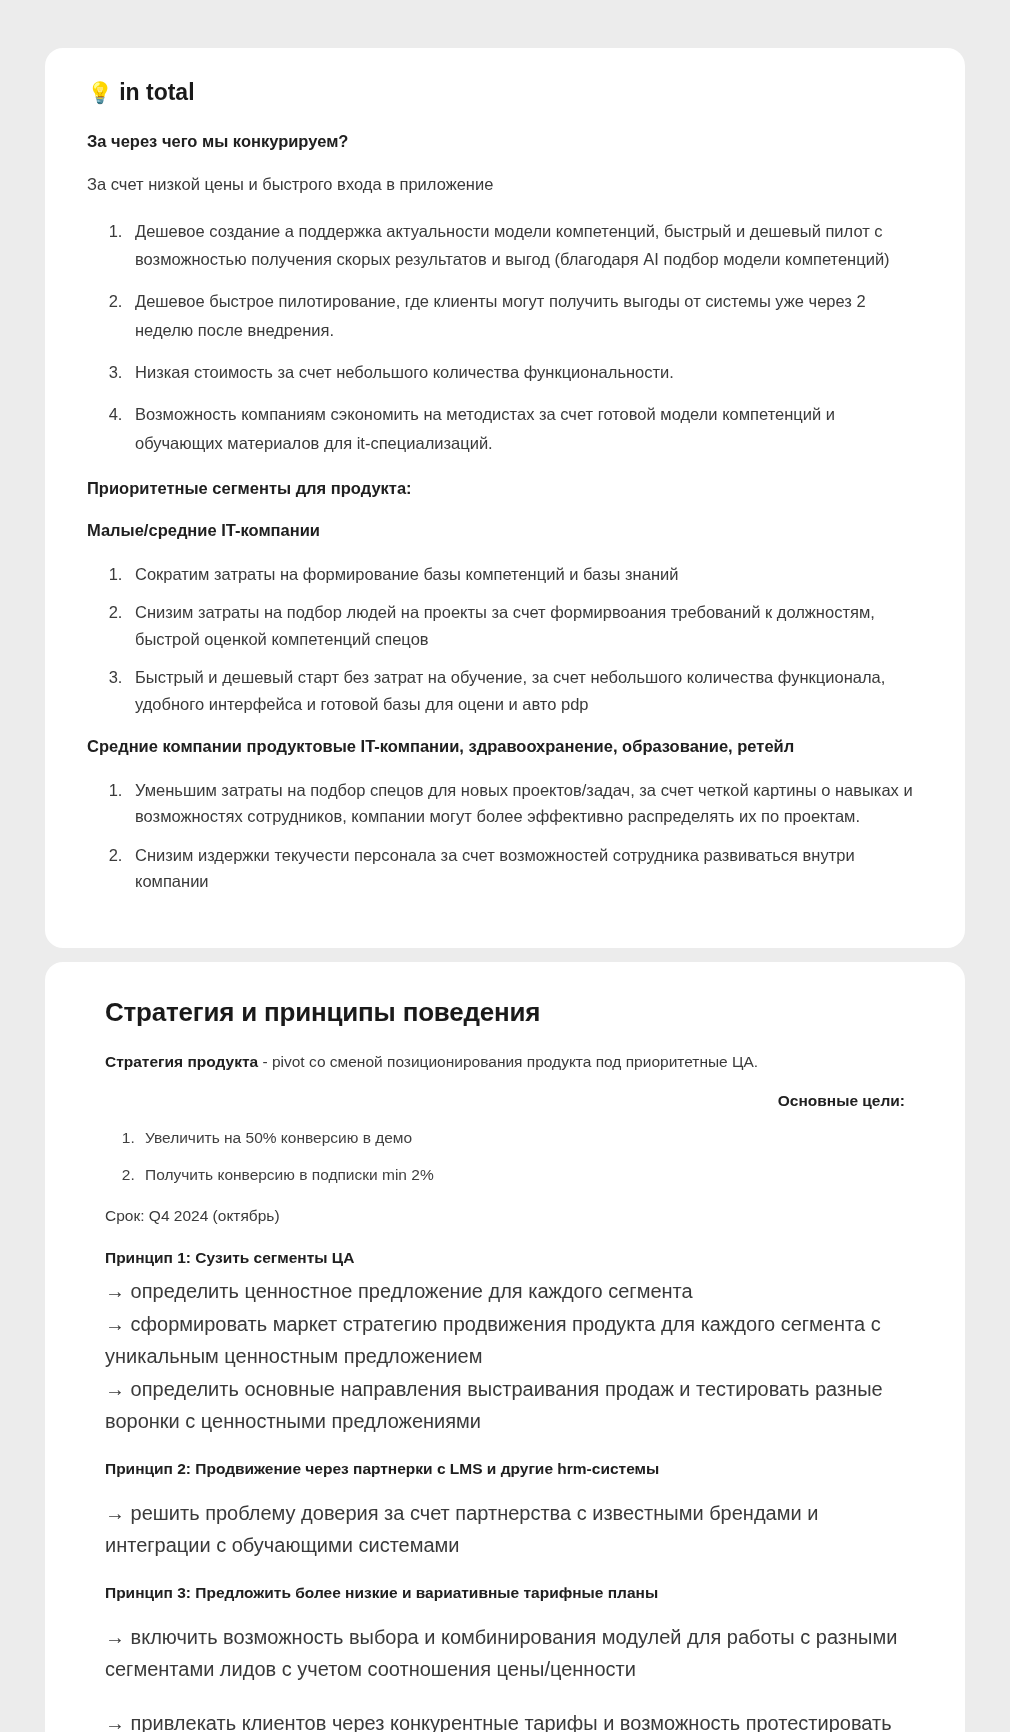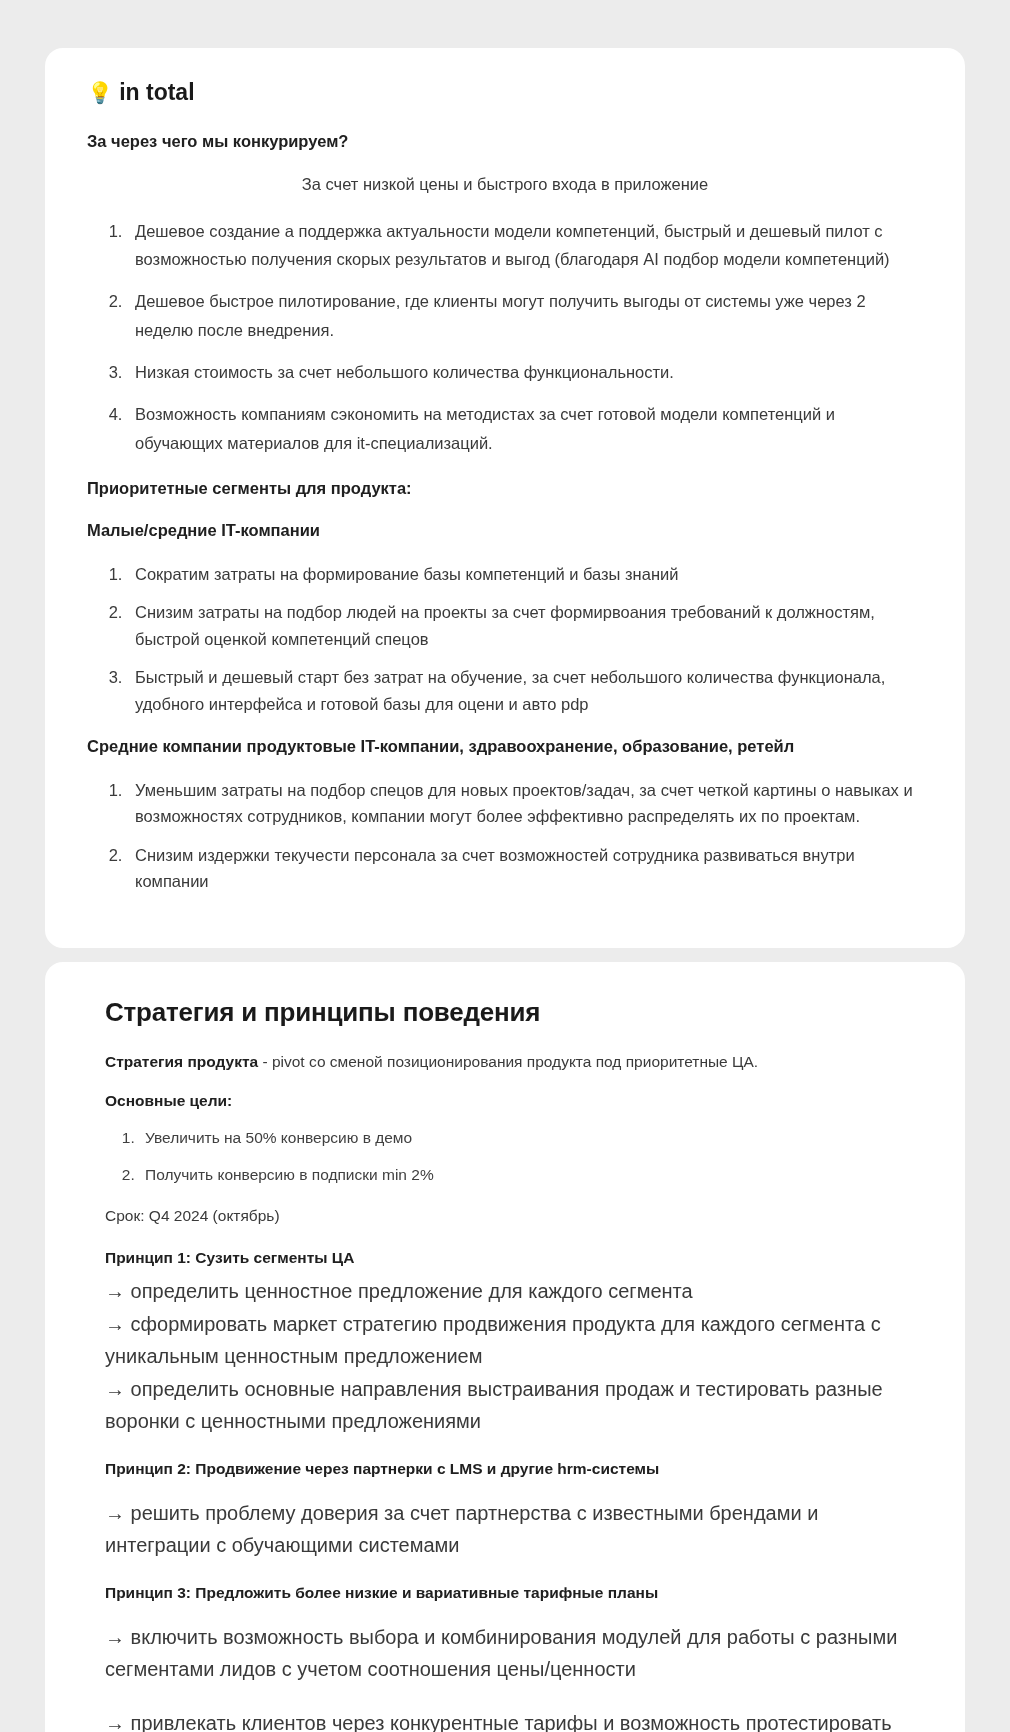--- a/index.html
+++ b/index.html
@@ -66,21 +66,20 @@
     color: #202020;
     margin: 0 0 18px 0;
     line-height: 1.45;
   }
 
   p.para {
     font-size: 16.5px;
     color: #3a3a3a;
     margin: 0 0 20px 0;
     line-height: 1.5;
-    text-align: center;
   }
 
   ol.num-list {
     margin: 0 0 18px 0;
     padding-left: 40px;
     list-style-type: decimal;
   }
   ol.num-list > li {
     font-size: 16.5px;
     color: #3a3a3a;
@@ -184,21 +183,21 @@
   </section>
 
   <div class="card-gap"></div>
 
   <section class="card card-strategy">
 
     <h2 class="section-title">Стратегия и принципы поведения</h2>
 
     <p class="s-para tight"><span class="strong-inline">Стратегия продукта</span><span> - pivot со сменой позиционирования продукта под приоритетные ЦА.</span></p>
 
-    <div class="principle-head" style="margin-bottom:14px;">Основные цели:</div>
+    <div class="principle-head" style="margin-bottom:14px;text-align:right;">Основные цели:</div>
 
     <ol class="goals-list">
       <li>Увеличить на 50% конверсию в демо</li>
       <li>Получить конверсию в подписки min 2%</li>
     </ol>
 
     <p class="s-para">Срок: Q4 2024 (октябрь)</p>
 
 
     <div class="principle-head">Принцип 1: Сузить сегменты ЦА</div>

